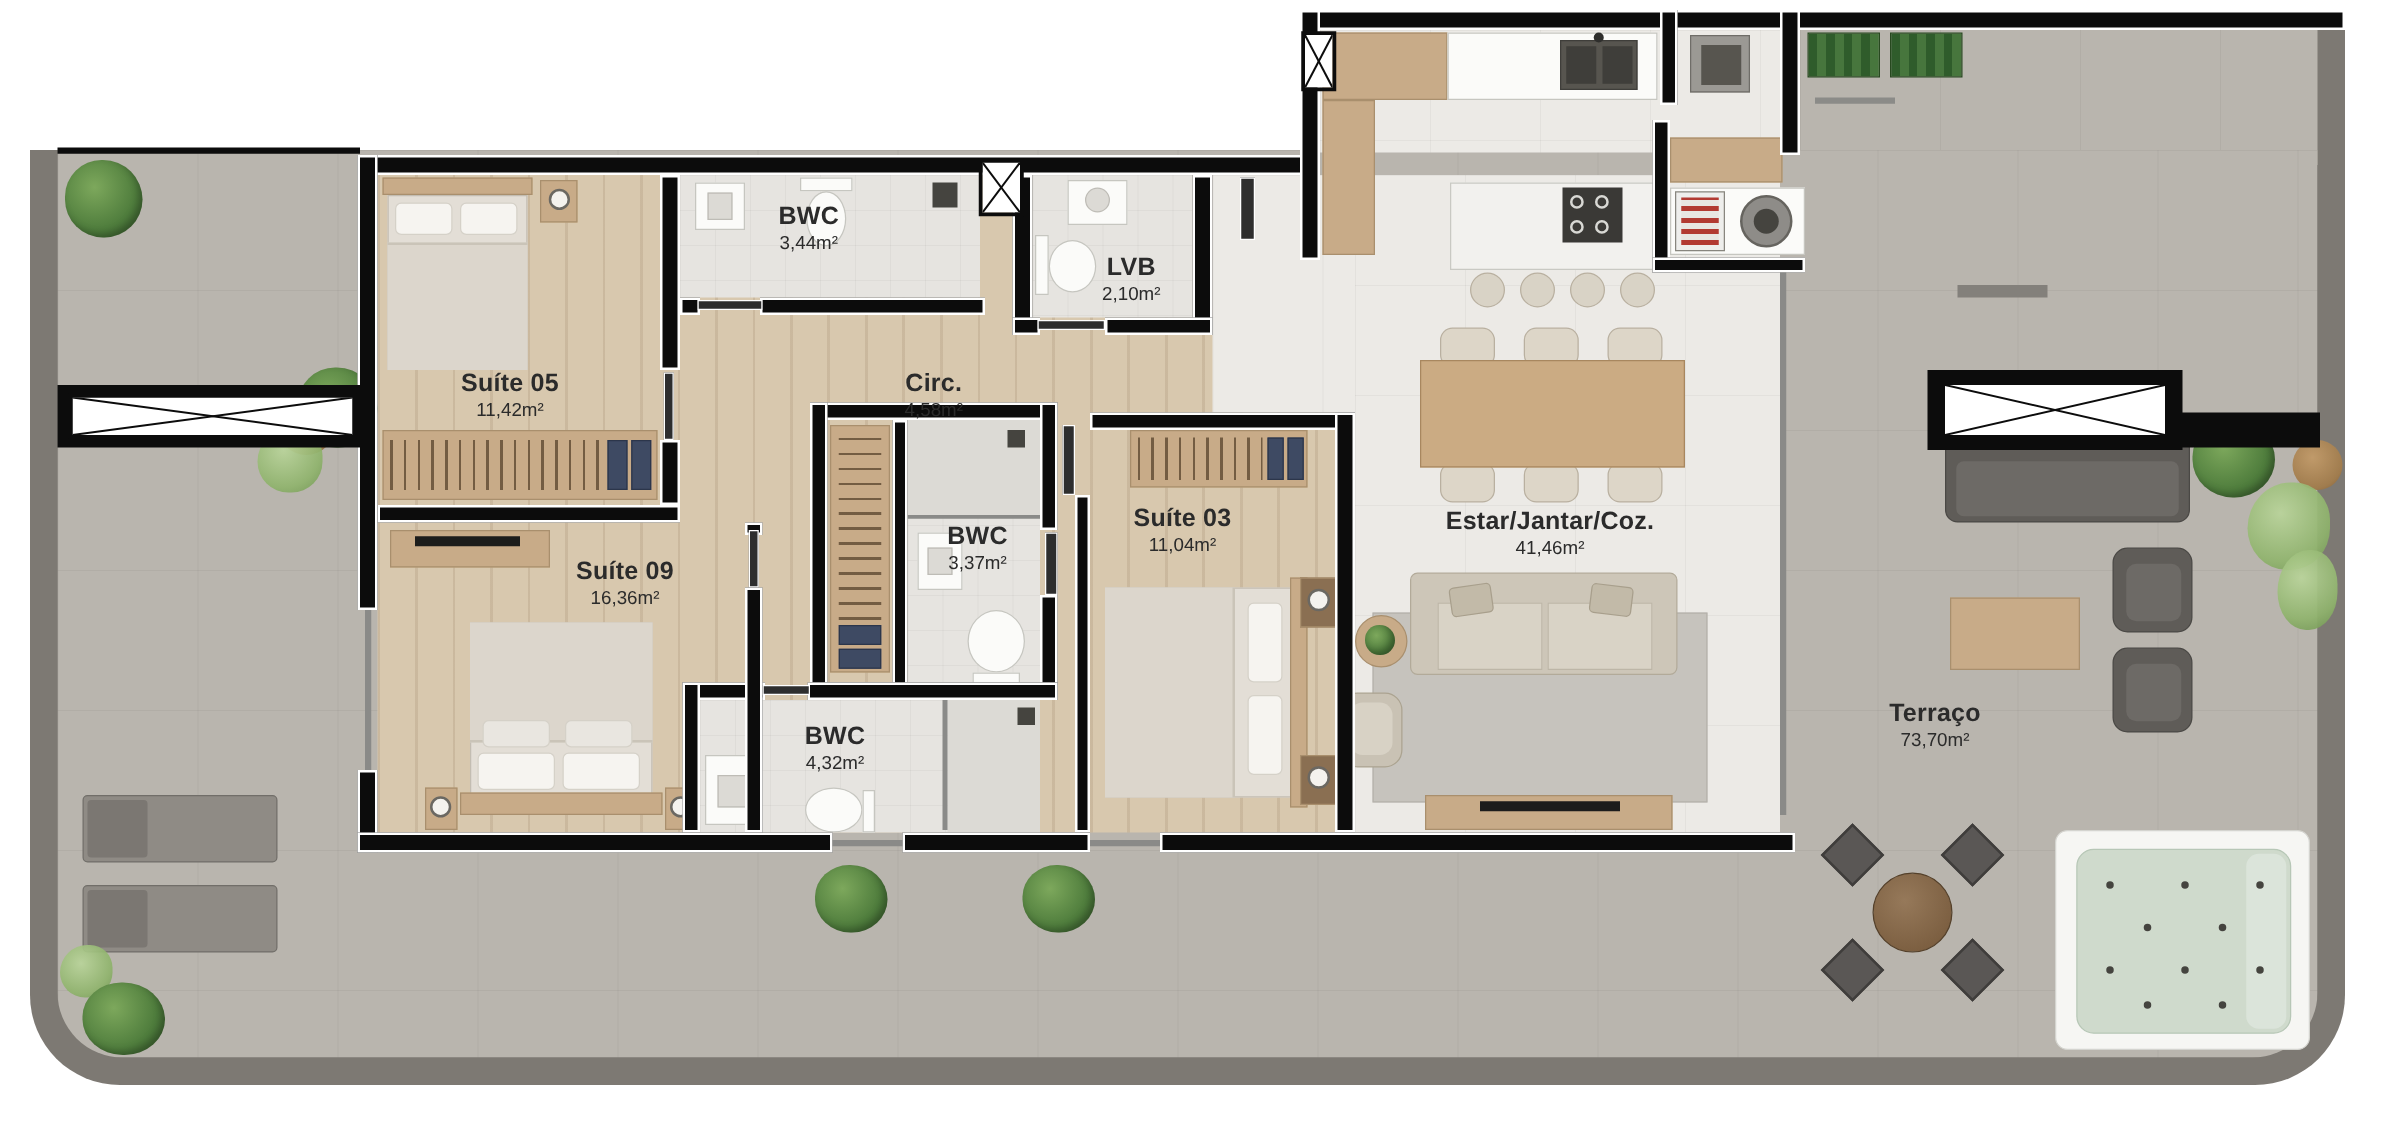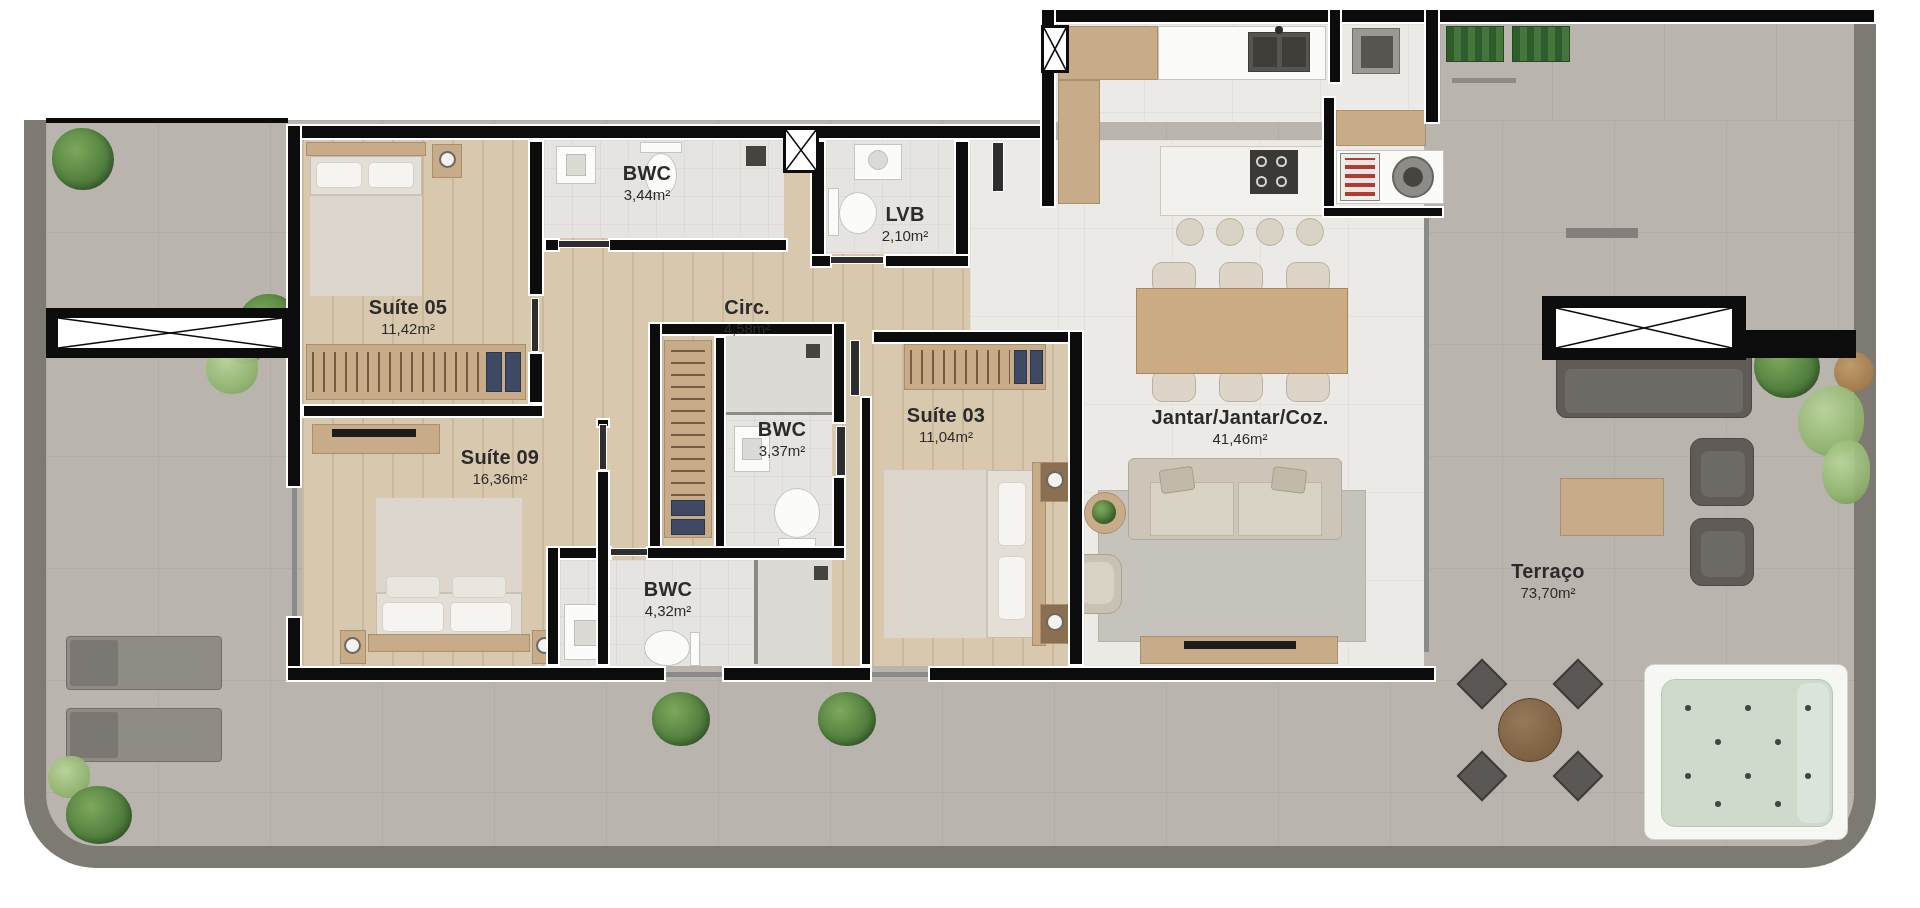--- a/index.html
+++ b/index.html
@@ -330,21 +330,21 @@
   </div>
   <div class="label" style="left:946px;top:404px;">
     <span class="rname">Suíte 03</span>
     <span class="rarea">11,04m²</span>
   </div>
   <div class="label" style="left:668px;top:578px;">
     <span class="rname">BWC</span>
     <span class="rarea">4,32m²</span>
   </div>
   <div class="label" style="left:1240px;top:406px;">
-    <span class="rname">Jantar/Jantar/Coz.</span>
+    <span class="rname">Estar/Jantar/Coz.</span>
     <span class="rarea">41,46m²</span>
   </div>
   <div class="label" style="left:1548px;top:560px;">
     <span class="rname">Terraço</span>
     <span class="rarea">73,70m²</span>
   </div>
 
 </div>
 
 </body></html>

